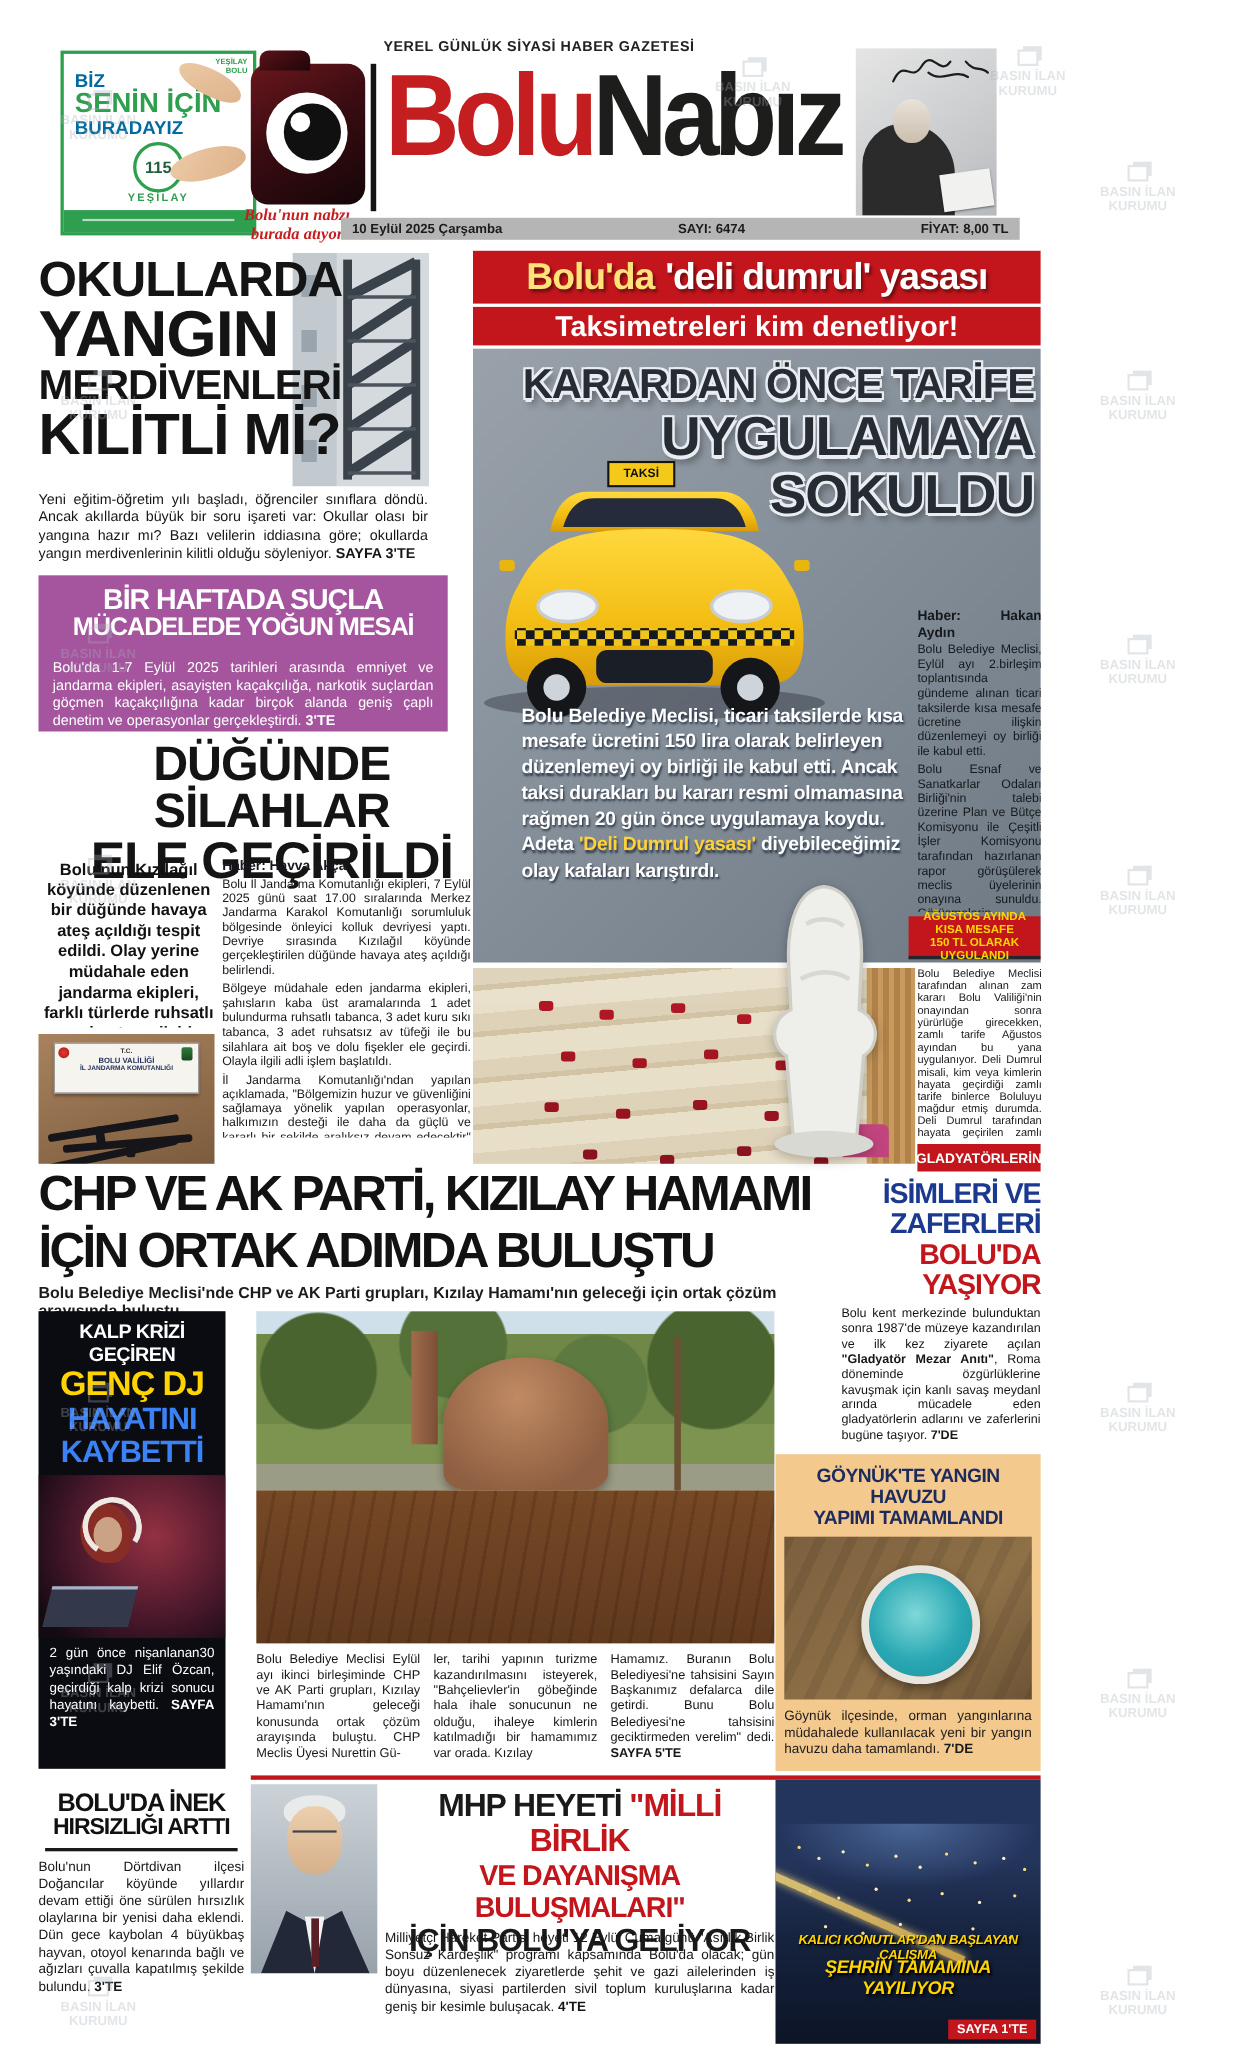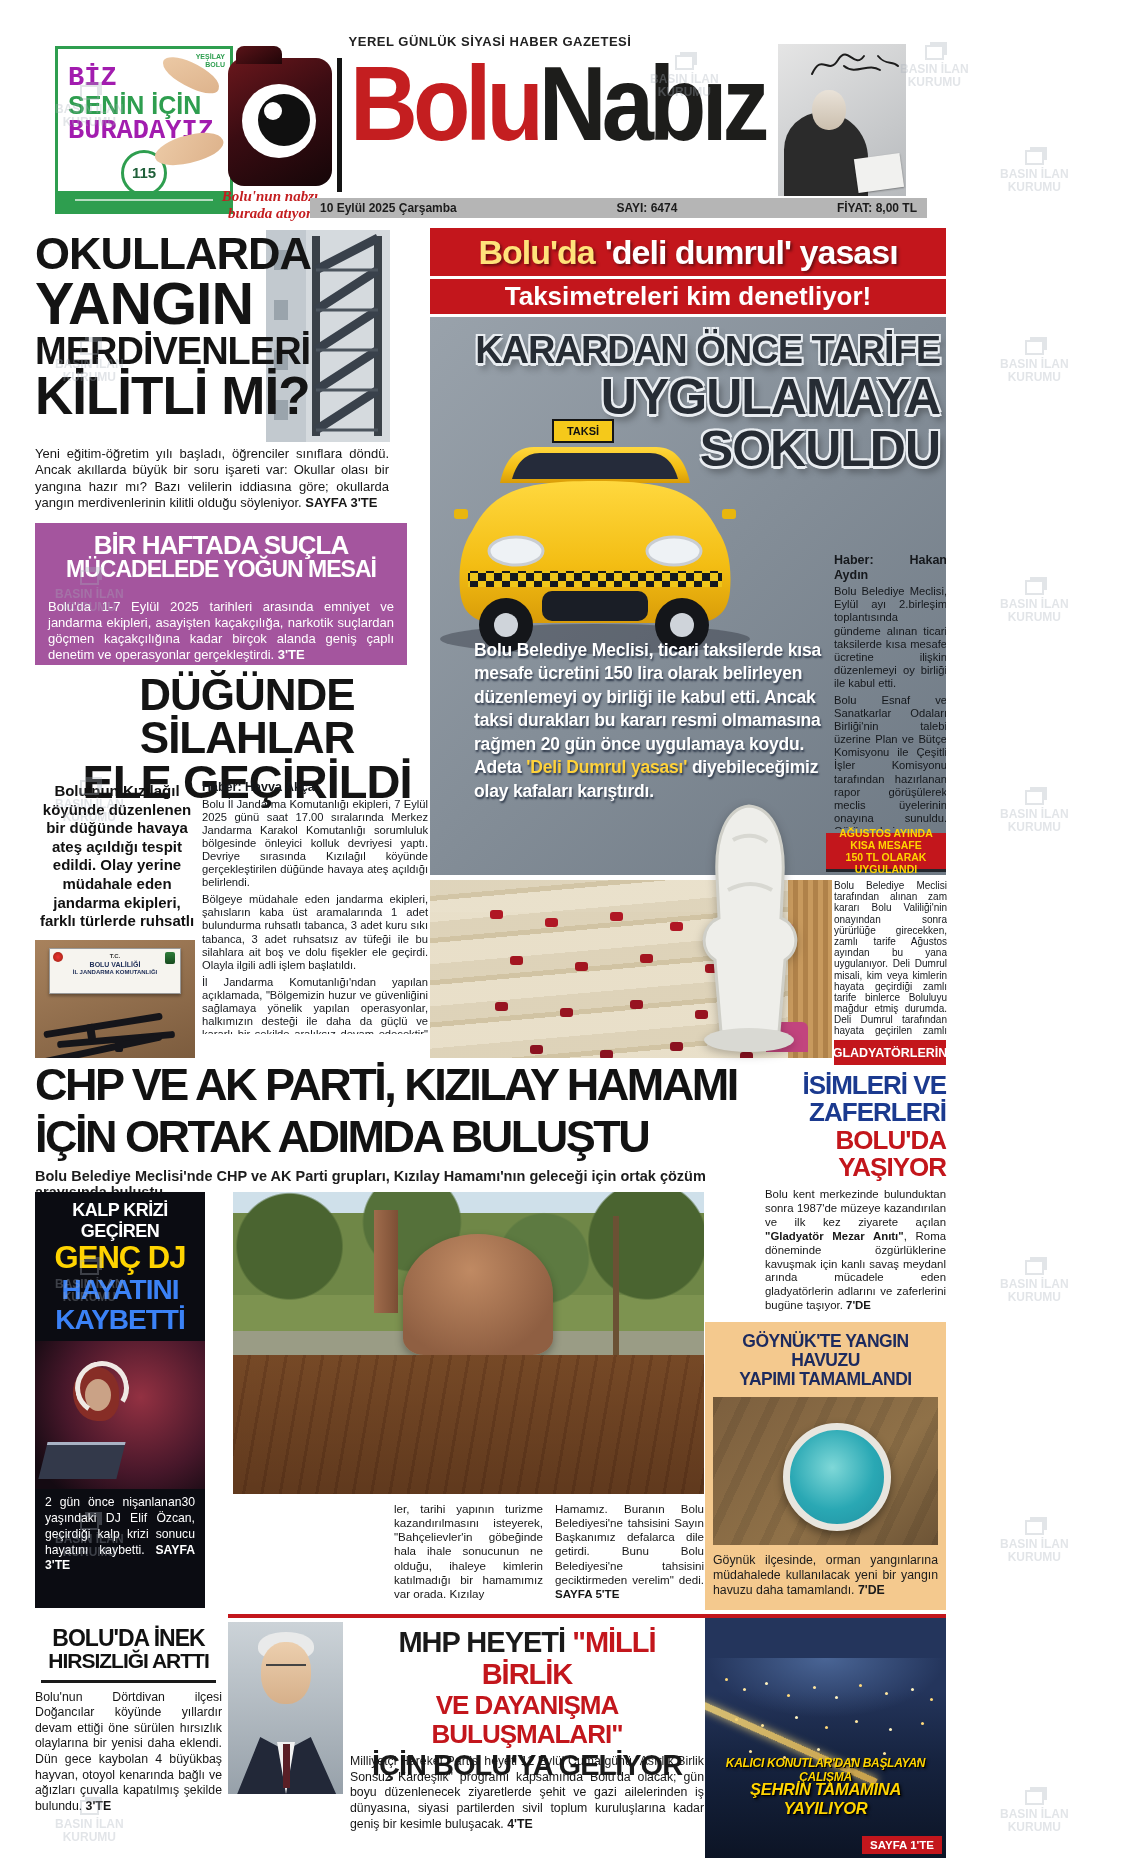--- a/index.html
+++ b/index.html
@@ -10,21 +10,21 @@
   .c{text-align:center;}
   b{font-weight:bold;}
 
   
   .wm{position:absolute;color:#a7afba;opacity:.32;font-weight:bold;font-size:12px;line-height:1.05;text-align:center;z-index:50;pointer-events:none;}
   .wm .cube{display:block;width:15px;height:11px;border:2px solid currentColor;margin:0 auto 3px;box-shadow:4px -4px 0 -1px currentColor;}
 
   
   .tagline{font-size:13px;font-weight:bold;letter-spacing:.5px;color:#222;text-align:center;}
   .yesilay{border:3px solid #2e9e4f;background:#fff;overflow:hidden;}
-  .yesilay .t1{font-size:27px;font-weight:900;color:#a21caf;line-height:1.02;font-family:Liberation Mono, monospace;}
+  .yesilay .t1{font-size:17px;font-weight:900;color:#0369a1;line-height:1.02;}
   .yesilay .t2{font-size:25px;font-weight:900;color:#2e9e4f;line-height:1.02;}
   .yesilay .badge{width:40px;height:40px;border:3px solid #2e9e4f;border-radius:50%;display:flex;align-items:center;justify-content:center;font-weight:900;font-size:15px;color:#20603a;background:#fff;margin:4px auto 0;}
   .yesilay .brand{font-size:10px;font-weight:900;color:#2e9e4f;letter-spacing:2px;text-align:center;}
   .yesilay .minibrand{position:absolute;right:5px;top:4px;font-size:7px;font-weight:bold;color:#2e9e4f;text-align:right;line-height:1.1;}
   .yesilay .strip{position:absolute;left:0;right:0;bottom:0;height:20px;background:#2e9e4f;}
   .yesilay .strip i{display:block;margin:8px auto;width:80%;height:2px;background:rgba(255,255,255,.65);}
   .hand{position:absolute;background:linear-gradient(135deg,#eccaa6,#ddb28b);border-radius:45% 60% 40% 60%;}
   .camera{background:linear-gradient(150deg,#6a171c,#3a0c12 45%,#150608);border-radius:16px;}
   .camera:before{content:"";position:absolute;left:8px;top:-12px;width:46px;height:18px;border-radius:8px 8px 0 0;background:linear-gradient(150deg,#5a1318,#200508);}
   .camera .lens{position:absolute;left:14px;top:26px;width:74px;height:74px;border-radius:50%;background:#fff;}
@@ -379,20 +379,21 @@
   </div>
 
   <div class="abs hamam" style="left:233px;top:1192px;width:471px;height:302px">
     <div class="trees"></div>
     <div class="chim"></div>
     <div class="dome"></div>
     <div class="pole"></div>
     <div class="wall"></div>
   </div>
 
+  <div class="abs cols" style="left:233px;top:1502px;width:149px;height:108px;overflow:hidden">Bolu Belediye Meclisi Eylül ayı ikinci birleşiminde CHP ve AK Parti grupları, Kızılay Hamamı'nın geleceği konusunda ortak çözüm arayışında buluştu. CHP Meclis Üyesi Nurettin Gü-</div>
   <div class="abs cols" style="left:394px;top:1502px;width:149px;height:108px;overflow:hidden">ler, tarihi yapının turizme kazandırılmasını isteyerek, "Bahçelievler'in göbeğinde hala ihale sonucunun ne olduğu, ihaleye kimlerin katılmadığı bir hamamımız var orada. Kızılay</div>
   <div class="abs cols" style="left:555px;top:1502px;width:149px;height:108px;overflow:hidden">
     <span>Hamamız. Buranın Bolu Belediyesi'ne tahsisini Sayın Başkanımız defalarca dile getirdi. Bunu Bolu Belediyesi'ne tahsisini geciktirmeden verelim" dedi. </span><b>SAYFA 5'TE</b>
   </div>
 
   <div class="abs gladtag" style="left:834px;top:1040px;width:112px;height:25px">GLADYATÖRLERİN</div>
   <div class="abs glad-h" style="left:745px;top:1072px;width:201px">
     <div class="blue">İSİMLERİ VE</div>
     <div class="blue">ZAFERLERİ</div>
     <div class="red">BOLU'DA</div>

